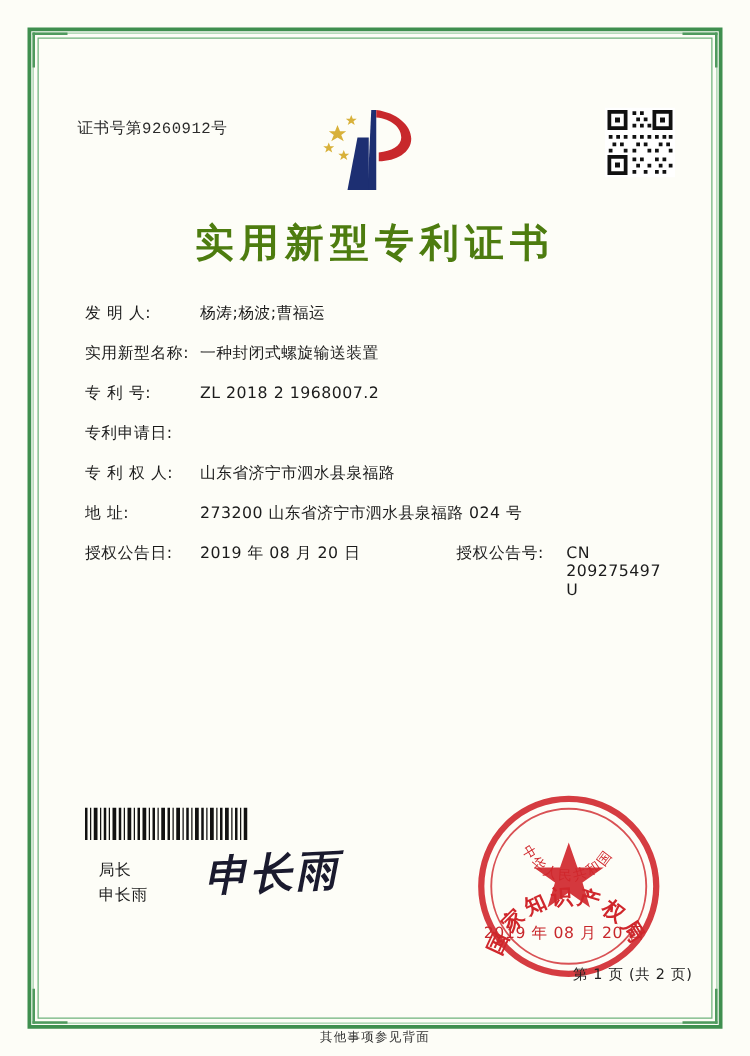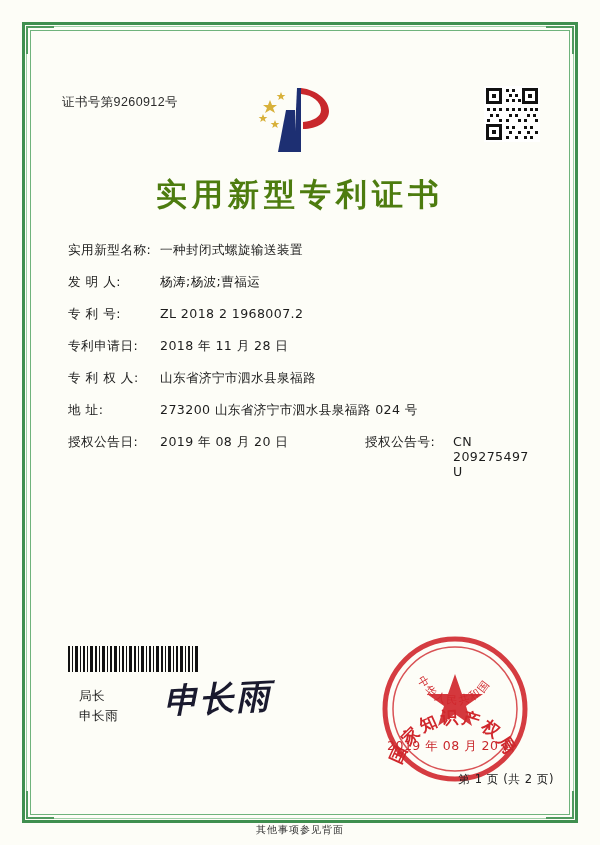--- a/index.html
+++ b/index.html
@@ -67,21 +67,21 @@
     bottom: 46px;
   }
 
   .cert-no {
     position: absolute;
     left: 16px;
     top: 48px;
     font-size: 12.5px;
     color: #2b2b2b;
     letter-spacing: 0.4px;
-    font-family: Liberation Sans, sans-serif;
+    font-family: Liberation Mono, monospace;
   }
 
   .qr {
     position: absolute;
     right: 14px;
     top: 40px;
     width: 56px;
     height: 56px;
   }
   .qr svg { display: block; }
@@ -321,37 +321,36 @@
           <polygon points="30,38 31.2,41 34.4,41 31.8,43 32.8,46 30,44.2 27.2,46 28.2,43 25.6,41 28.8,41"></polygon>
         </g>
       </svg>
     </div>
 
     <div class="title">实用新型专利证书</div>
 
     <div class="fields">
 
       <div class="field-row">
+        <span class="field-label">发 明 人:</span>
+        <span class="field-value">杨涛;杨波;曹福运</span>
+      </div>
+
+      <div class="field-row">
         <span class="field-label">实用新型名称:</span>
         <span class="field-value">一种封闭式螺旋输送装置</span>
       </div>
 
       <div class="field-row">
-        <span class="field-label">发 明 人:</span>
-        <span class="field-value">杨涛;杨波;曹福运</span>
-      </div>
-
-      <div class="field-row">
         <span class="field-label">专 利 号:</span>
         <span class="field-value">ZL 2018 2 1968007.2</span>
       </div>
 
       <div class="field-row">
         <span class="field-label">专利申请日:</span>
-        <span class="field-value">2018 年 11 月 28 日</span>
       </div>
 
       <div class="field-row">
         <span class="field-label">专 利 权 人:</span>
         <span class="field-value">山东省济宁市泗水县泉福路</span>
       </div>
 
       <div class="field-row">
         <span class="field-label">地       址:</span>
         <span class="field-value">273200 山东省济宁市泗水县泉福路 024 号</span>

